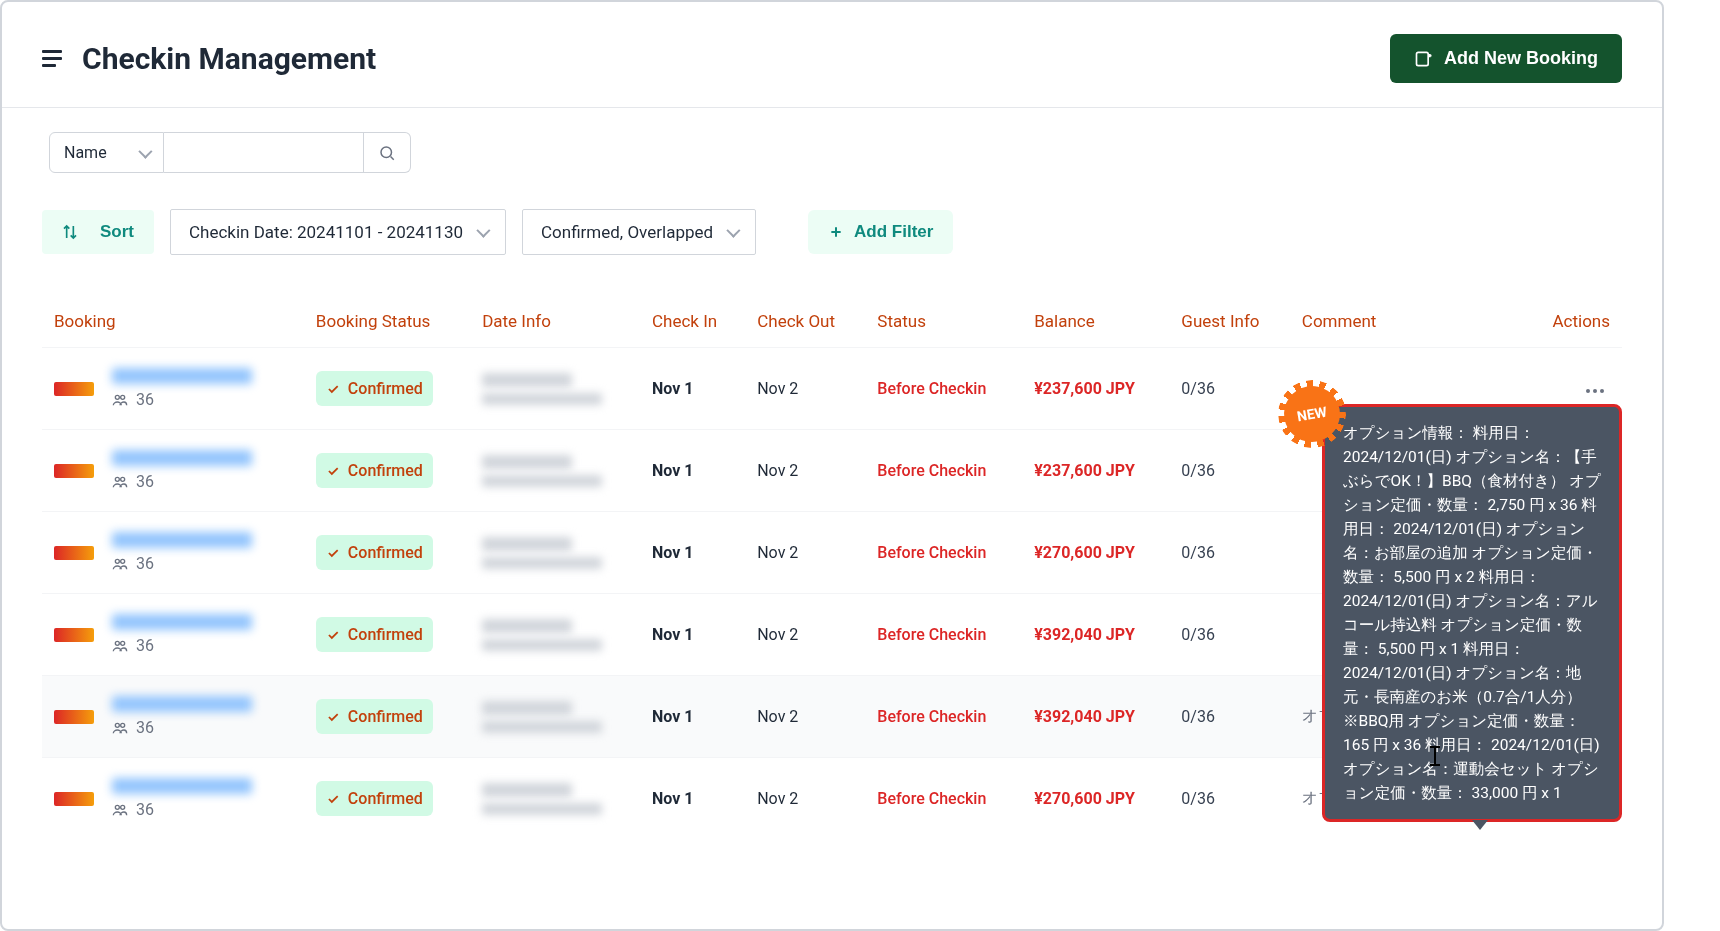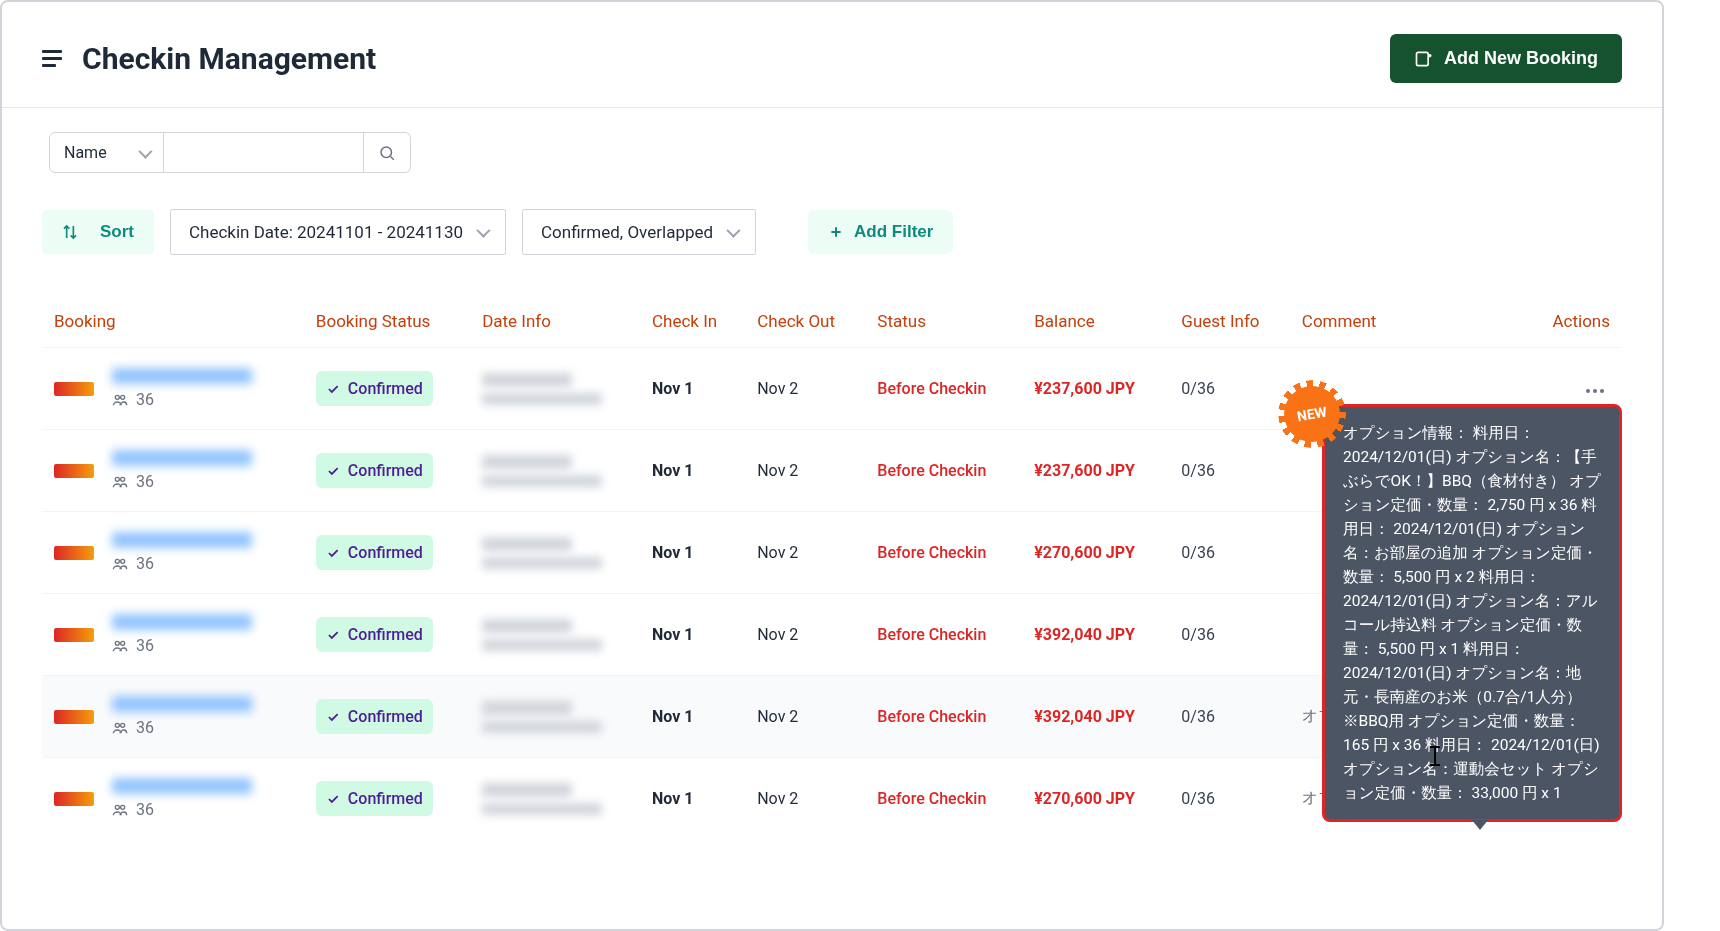--- a/index.html
+++ b/index.html
@@ -29,21 +29,21 @@
 .table thead th { text-align: left; font-size: 17px; font-weight: 400; color: #c2410c; padding: 16px 12px; }
 .table thead th:last-child { text-align: right; }
 .table tbody tr { border-top: 1px solid #f3f4f6; }
 .table tbody tr.hov { background: #f9fafb; }
 .table td { padding: 20px 12px; font-size: 16px; vertical-align: middle; }
 .booking-cell { display: flex; align-items: center; gap: 18px; }
 .brand-logo { width: 40px; height: 14px; background: linear-gradient(90deg, #dc2626, #f59e0b); border-radius: 2px; filter: blur(0.3px); }
 .booking-info { display: flex; flex-direction: column; gap: 6px; }
 .blur-line { background: #93c5fd; height: 16px; width: 140px; border-radius: 2px; filter: blur(5px); }
 .guest-count { display: flex; align-items: center; gap: 8px; color: #6b7280; font-size: 16px; }
-.status-pill { display: inline-flex; align-items: center; gap: 8px; background: #d1fae5; color: #4c1d95; padding: 8px 10px; border-radius: 6px; font-size: 16px; font-weight: 500; }
+.status-pill { display: inline-flex; align-items: center; gap: 8px; background: #d1fae5; color: #c2410c; padding: 8px 10px; border-radius: 6px; font-size: 16px; font-weight: 500; }
 .room-blur { display: flex; flex-direction: column; gap: 6px; }
 .room-blur .bl1 { background: #d1d5db; height: 14px; width: 90px; border-radius: 2px; filter: blur(4px); }
 .room-blur .bl2 { background: #d1d5db; height: 12px; width: 120px; border-radius: 2px; filter: blur(4px); }
 .checkin-col { font-weight: 700; }
 .status-col { color: #dc2626; font-weight: 500; }
 .balance-col { color: #dc2626; font-weight: 700; }
 .guestinfo-col { color: #374151; }
 .comment-col { color: #6b7280; font-size: 16px; white-space: nowrap; overflow: hidden; text-overflow: ellipsis; max-width: 200px; }
 .actions-col { text-align: right; }
 .dots-btn { background: none; border: none; cursor: pointer; padding: 6px; color: #6b7280; font-size: 20px; display: inline-flex; gap: 3px; }

